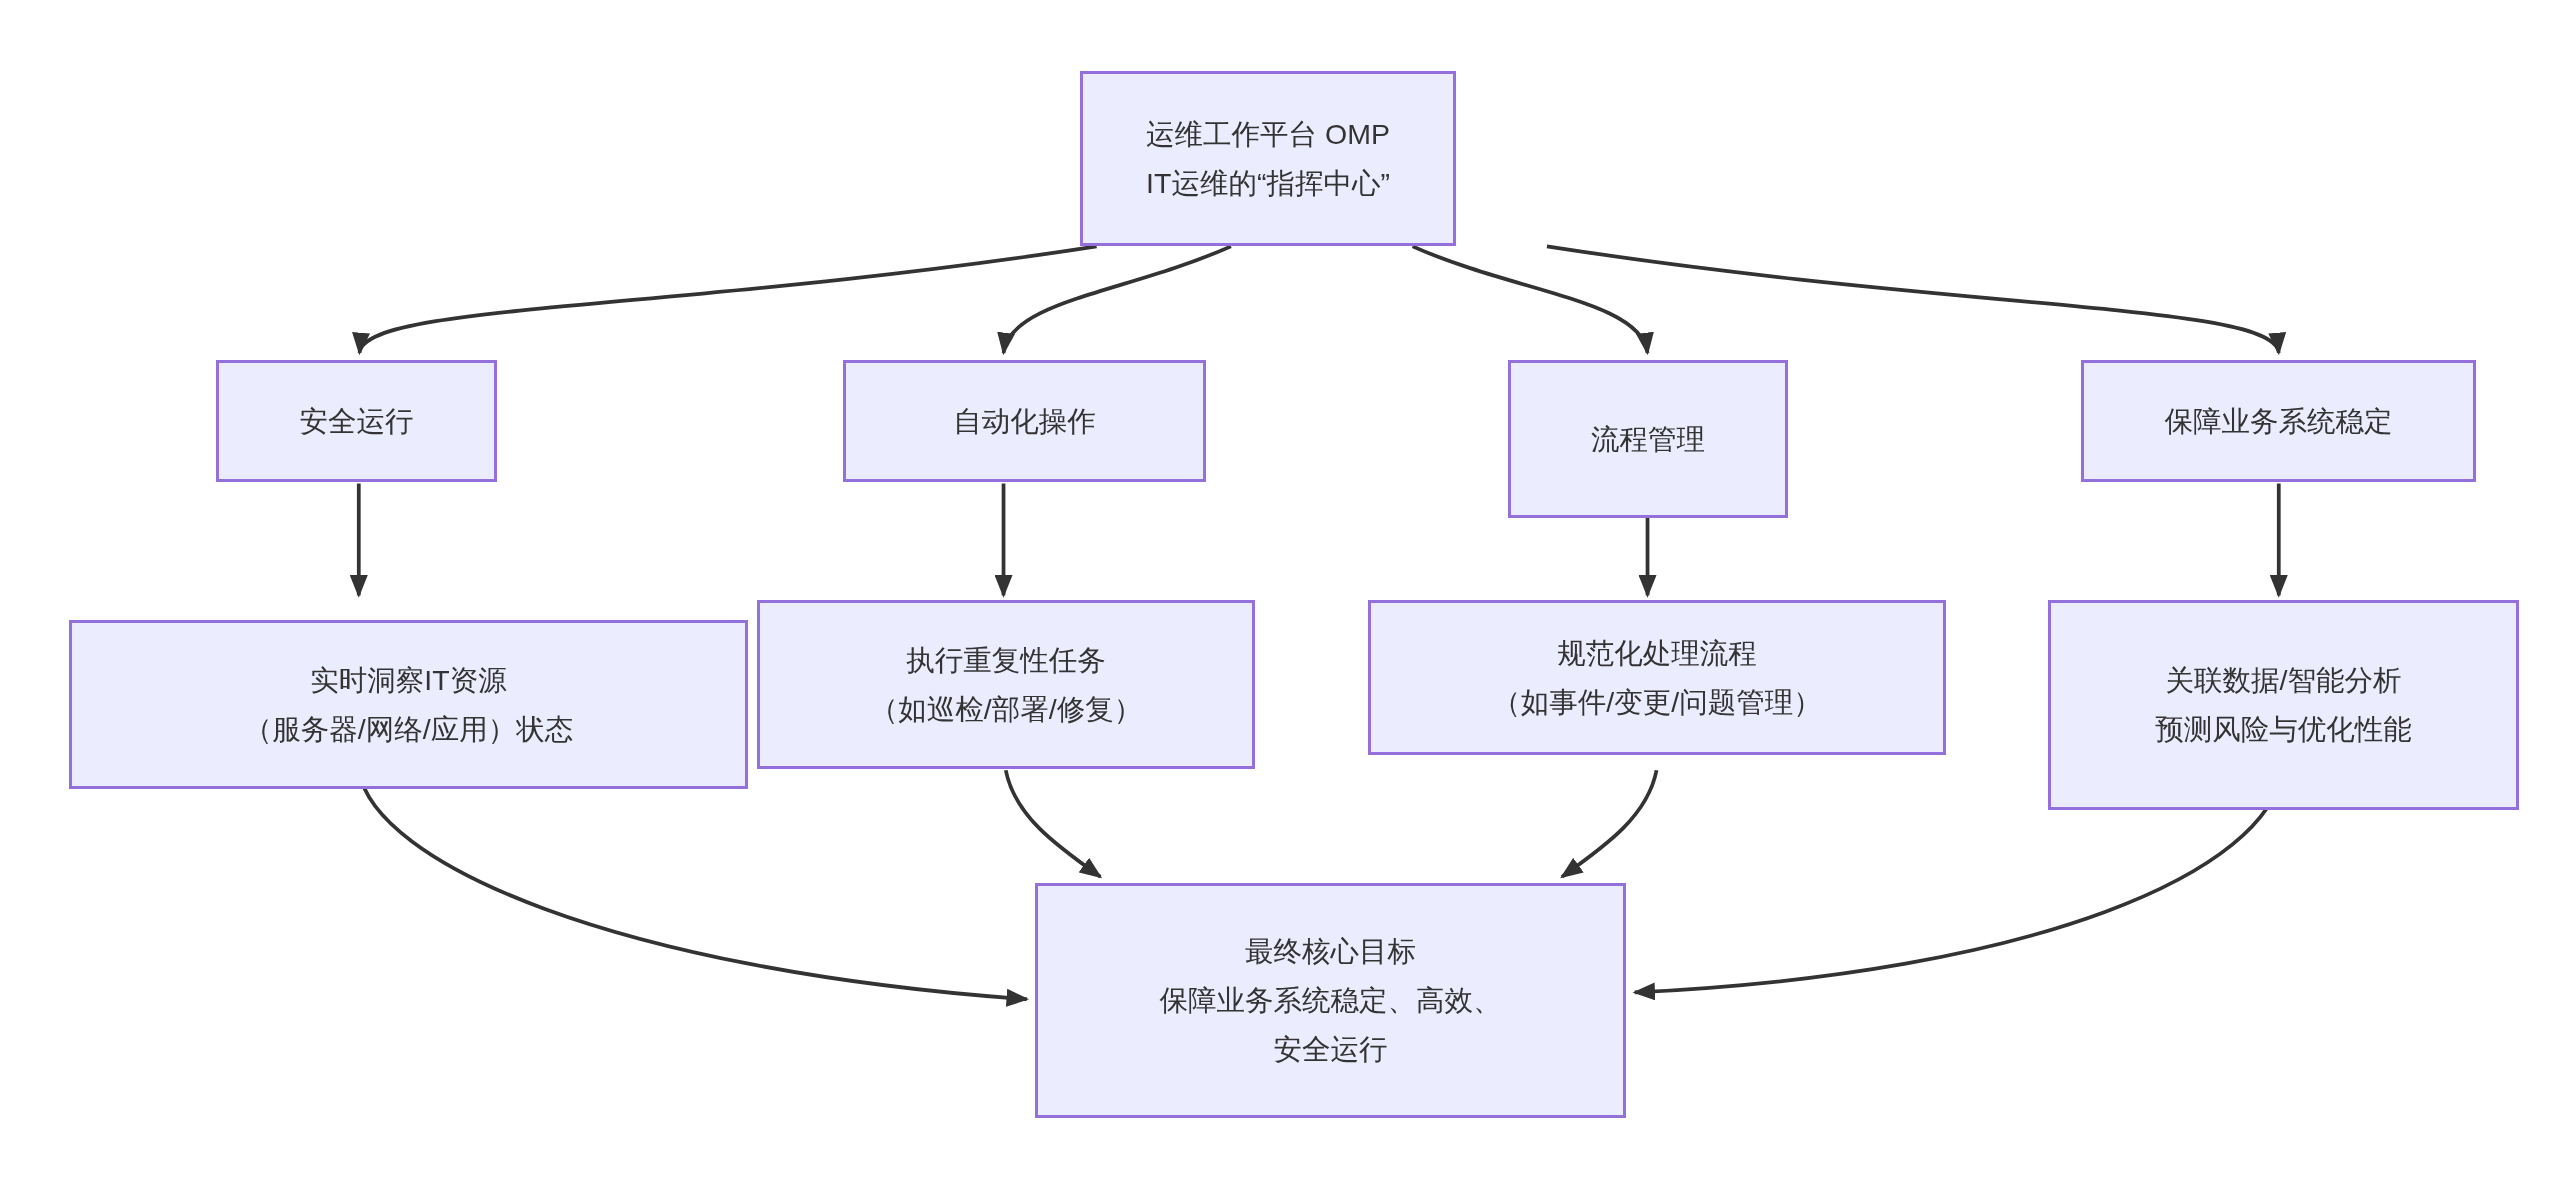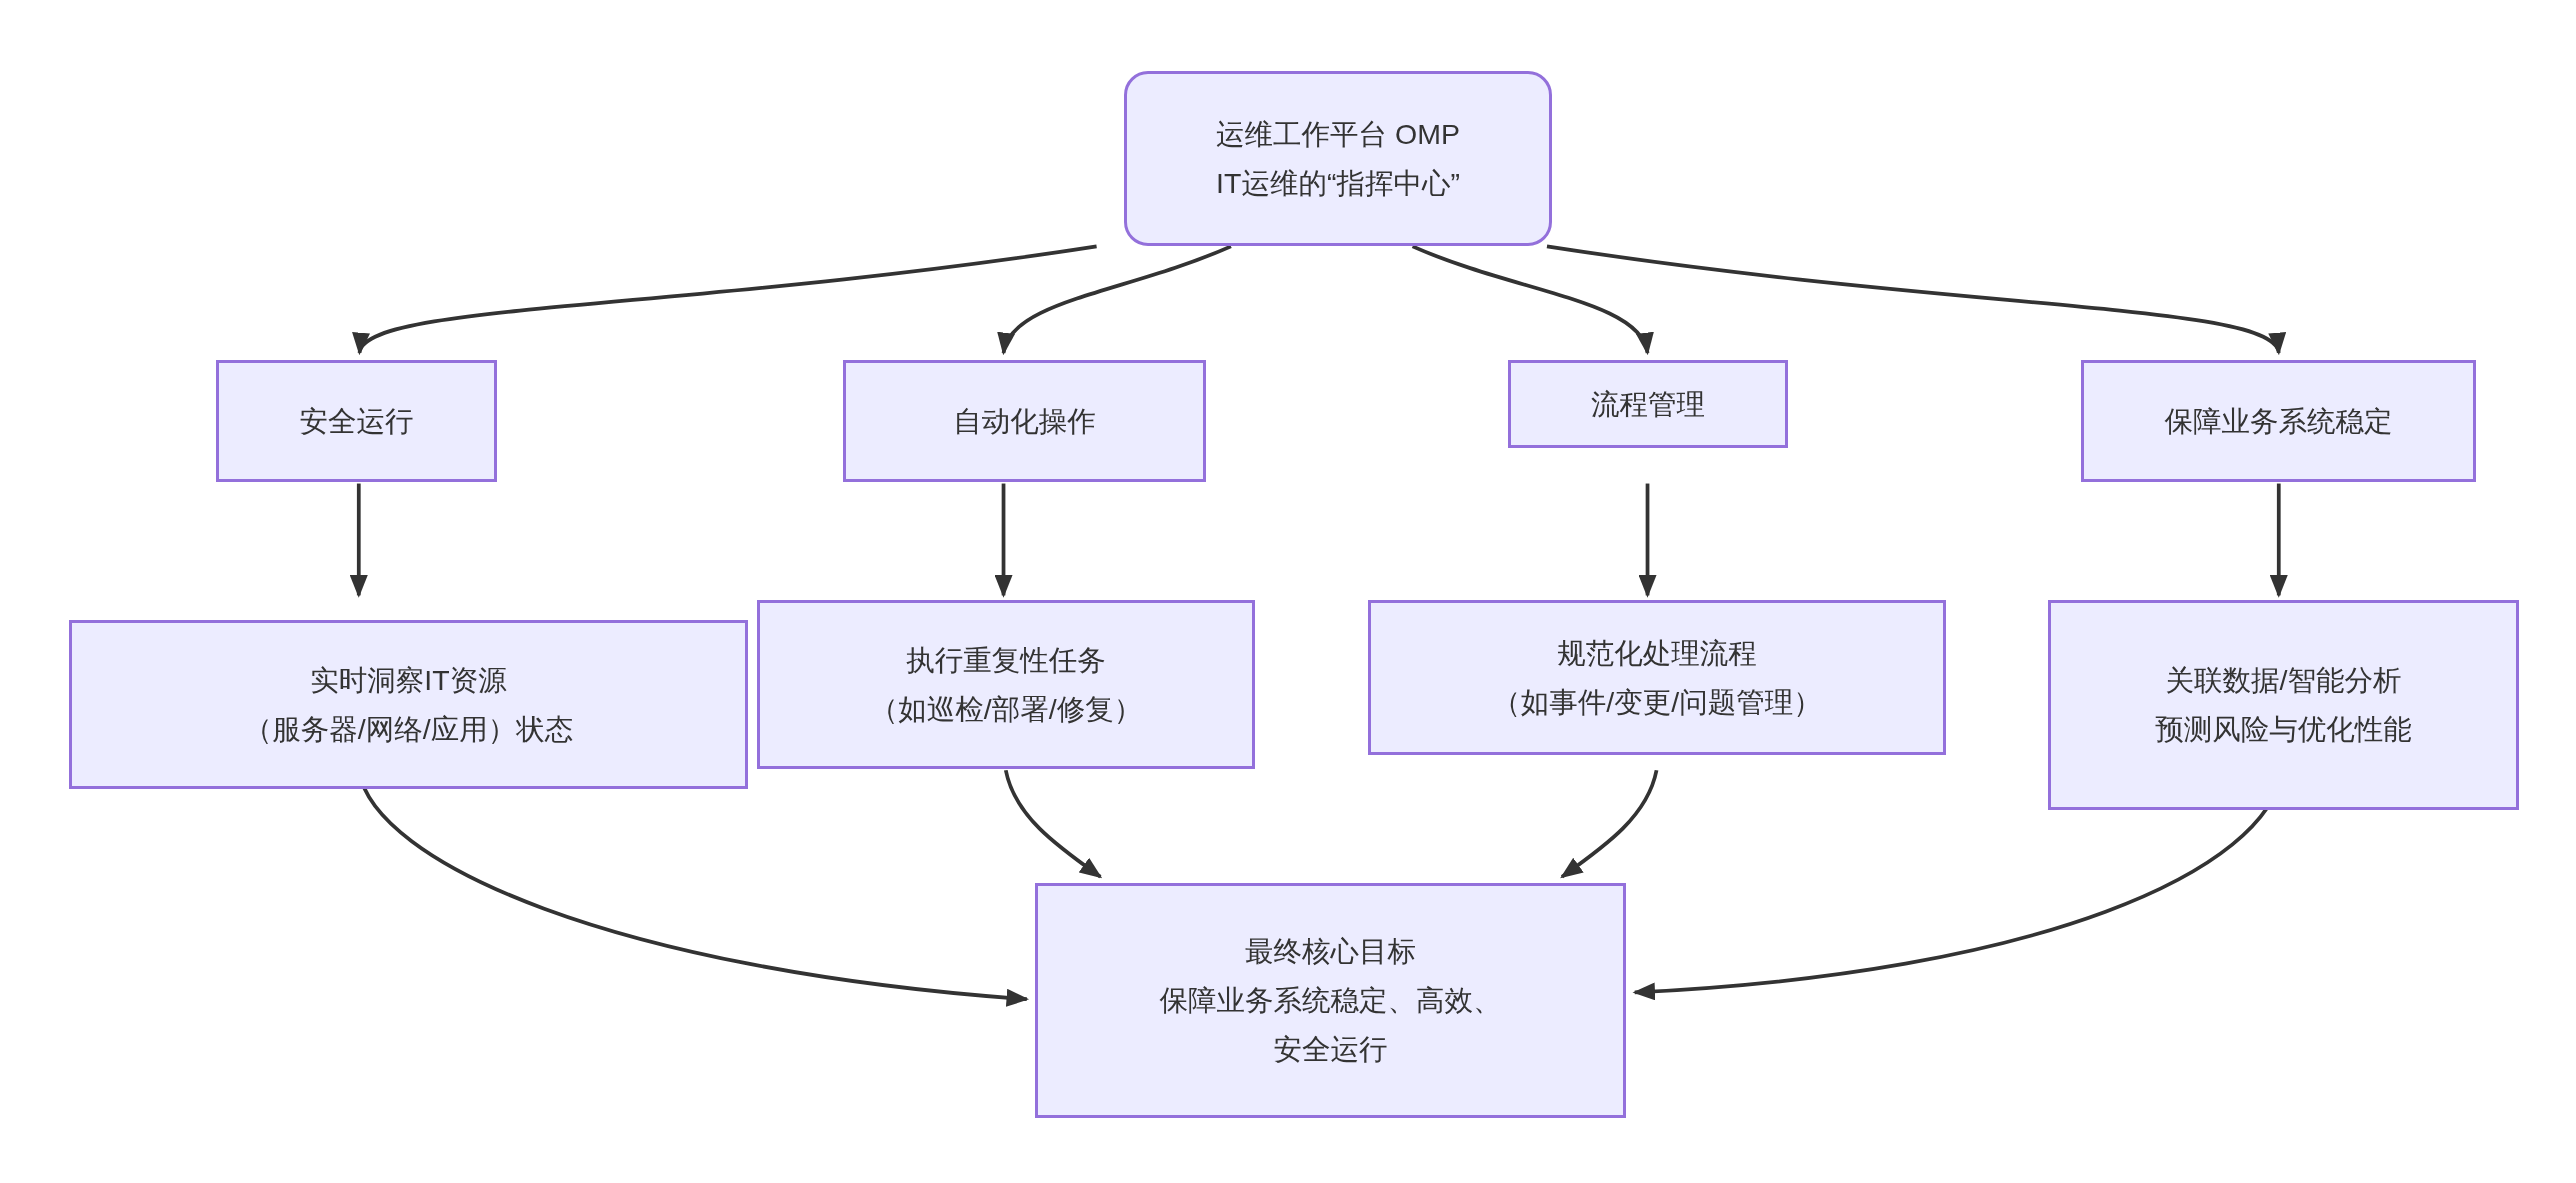--- a/index.html
+++ b/index.html
@@ -42,24 +42,24 @@
     justify-content: center;
     text-align: center;
     font-size: 28.5px;
     line-height: 49px;
   }
   .node .label {
     white-space: pre-line;
     padding: 0 15px;
   }
   
-  .n-platform          { left: 1124px; top:   71px; width: 428px; height: 175px; border-radius: 24px; }
+  .n-platform          { left: 1080px; top:   71px; width: 376px; height: 175px; }
   .n-monitoring        { left:  216px; top:  360px; width: 281px; height: 122px; }
   .n-automation        { left: 843px; top:  360px; width: 363px; height: 122px; }
-  .n-process           { left: 1508px; top:  360px; width: 280px; height: 88px; }
+  .n-process           { left: 1508px; top:  360px; width: 280px; height: 158px; }
   .n-analytics         { left: 2081px; top:  360px; width: 395px; height: 122px; }
   .n-monitoring-detail { left:   69px; top:  620px; width: 679px; height: 169px; }
   .n-automation-detail { left: 757px; top:  600px; width: 498px; height: 169px; }
   .n-process-detail    { left: 1368px; top:  600px; width: 578px; height: 155px; }
   .n-analytics-detail  { left: 2048px; top:  600px; width: 471px; height: 210px; }
   .n-goal              { left: 1035px; top: 883px; width: 591px; height: 235px; }
 </style>
 </head>
 <body>
 

